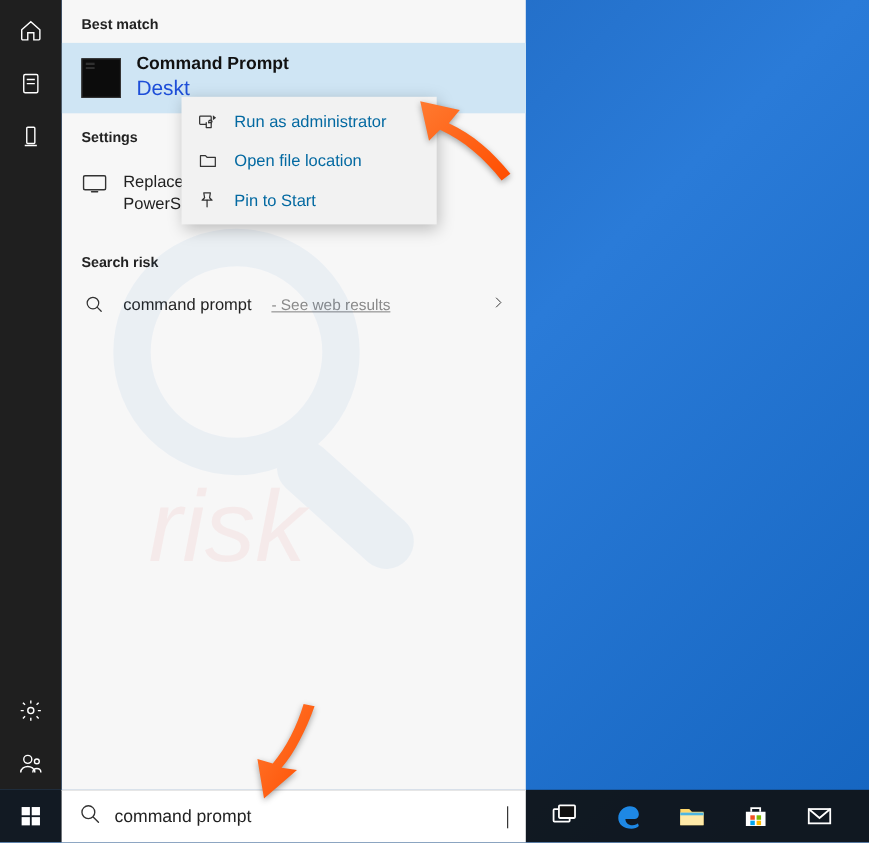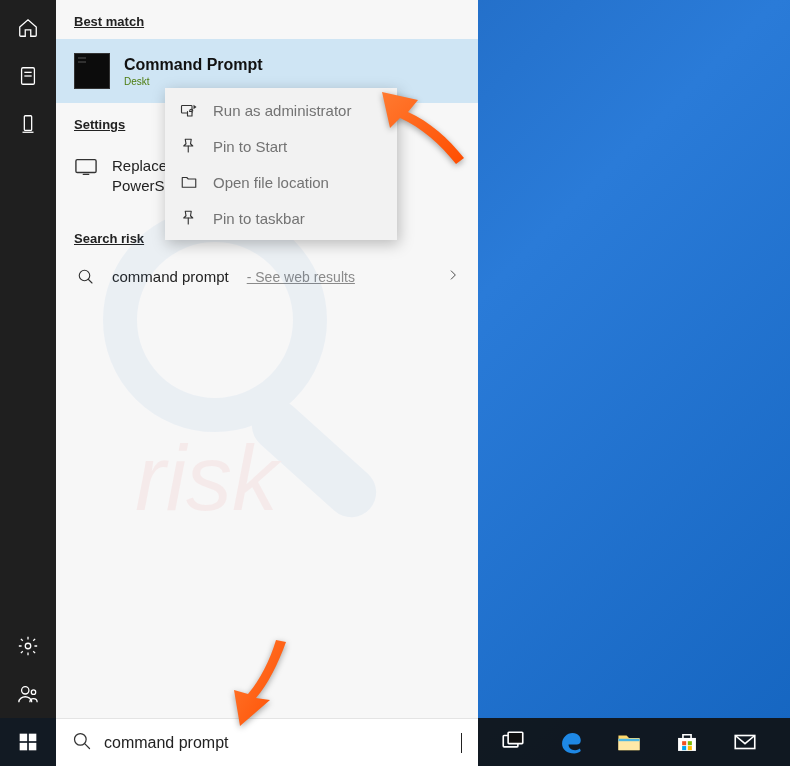--- a/index.html
+++ b/index.html
@@ -25,40 +25,40 @@
   .nav-spacer { flex: 1; }
   .rail-btn { width: 56px; height: 48px; display: flex; align-items: center; justify-content: center; color: #fff; }
   .rail-btn svg { width: 22px; height: 22px; stroke: #fff; fill: none; stroke-width: 1.4; }
 
   
   .panel {
     position: absolute; left: 56px; top: 0; width: 422px; height: 718px;
     background: #f7f7f7; z-index: 2;
   }
   .section-label {
-    font-size: 13px; font-weight: 600; color: #222; padding: 14px 18px 10px 18px; text-decoration: underline;
+    font-size: 13px; font-weight: 600; color: #222; padding: 14px 18px 10px 18px;
   }
   .best-match {
     background: #cfe5f4;
     display: flex; align-items: center; gap: 14px;
     padding: 10px 18px; height: 64px;
   }
   .cmd-icon {
     width: 36px; height: 36px; background: #0c0c0c; border: 1px solid #333;
     position: relative;
   }
   .cmd-icon::after {
     content:""; position:absolute; left:3px; top:3px; width:8px; height:6px;
     background: linear-gradient(180deg,#666 0,#666 2px ,transparent 2px),
                 linear-gradient(180deg,#666 0,#666 2px ,transparent 2px);
     background-position: 0 0, 0 4px; background-repeat: no-repeat;
     opacity:.4;
   }
   .bm-text .title { font-size: 16px; font-weight: 600; color: #111; }
-  .bm-text .sub   { font-size: 10px; color: #4d7c0f; margin-top: 2px; }
+  .bm-text .sub   { font-size: 19px; color: #1d4ed8; margin-top: 2px; }
 
   .settings-row {
     display:flex; gap:14px; padding: 14px 18px; align-items:flex-start;
   }
   .settings-row .icn { width:24px; display:flex; justify-content:center; padding-top:2px;}
   .settings-row .txt { font-size:15px; color:#222; line-height:1.35; }
 
   .suggest-row{
     display:flex; align-items:center; gap:14px; padding: 12px 18px;
   }
@@ -68,21 +68,21 @@
   .suggest-row .chev{ margin-left:auto; color:#888;}
 
   
   .ctx {
     position:absolute; left:165px; top:88px; width:232px;
     background:#f2f2f2; box-shadow: 2px 4px 14px rgba(0,0,0,.25);
     z-index: 10; padding: 4px 0;
   }
   .ctx-item{
     display:flex; align-items:center; gap:14px;
-    padding: 9px 14px; font-size:15px; color:#737373;
+    padding: 9px 14px; font-size:15px; color:#0369a1;
   }
   .ctx-item .icn{ width:20px; display:flex; justify-content:center; color:#333;}
 
   
   .search-row{
     position:absolute; left:56px; top:718px; width:422px; height:48px;
     background:#fff; display:flex; align-items:center; gap:12px; padding:0 16px;
     z-index:2; border-top:1px solid #e4e4e4;
   }
   .search-row .icn{ color:#333; }
@@ -211,42 +211,33 @@
           <path d="M18 5l4 3-4 3z" fill="#333" stroke="none"></path>
           <path d="M13 14l3 0 0 6-6 0 0-6" fill="#f2f2f2"></path>
           <path d="M13 14v-1a2 2 0 1 1 4 0"></path>
         </svg>
     </div>
     <span>Run as administrator</span>
   </div>
   <div class="ctx-item">
     <div class="icn">
       <svg class="line-svg" width="18" height="18" viewBox="0 0 24 24">
-          <path d="M7 3h8l-1 6 3 3H5l3-3z"></path>
-          <line x1="11" y1="12" x2="11" y2="20"></line>
-        </svg>
-    </div>
-    <span>Pin to Start</span>
-  </div>
-  <div class="ctx-item">
-    <div class="icn">
-      <svg class="line-svg" width="18" height="18" viewBox="0 0 24 24">
           <path d="M3 6h6l2 2h10v11H3z"></path>
         </svg>
     </div>
     <span>Open file location</span>
   </div>
   <div class="ctx-item">
     <div class="icn">
       <svg class="line-svg" width="18" height="18" viewBox="0 0 24 24">
           <path d="M7 3h8l-1 6 3 3H5l3-3z"></path>
           <line x1="11" y1="12" x2="11" y2="20"></line>
         </svg>
     </div>
-    <span>Pin to taskbar</span>
+    <span>Pin to Start</span>
   </div>
 </div>
 
 <div class="search-row">
   <div class="icn">
     <svg class="line-svg" width="20" height="20" viewBox="0 0 24 24">
         <circle cx="10" cy="10" r="7"></circle>
         <line x1="21" y1="21" x2="15.5" y2="15.5"></line>
       </svg>
   </div>

